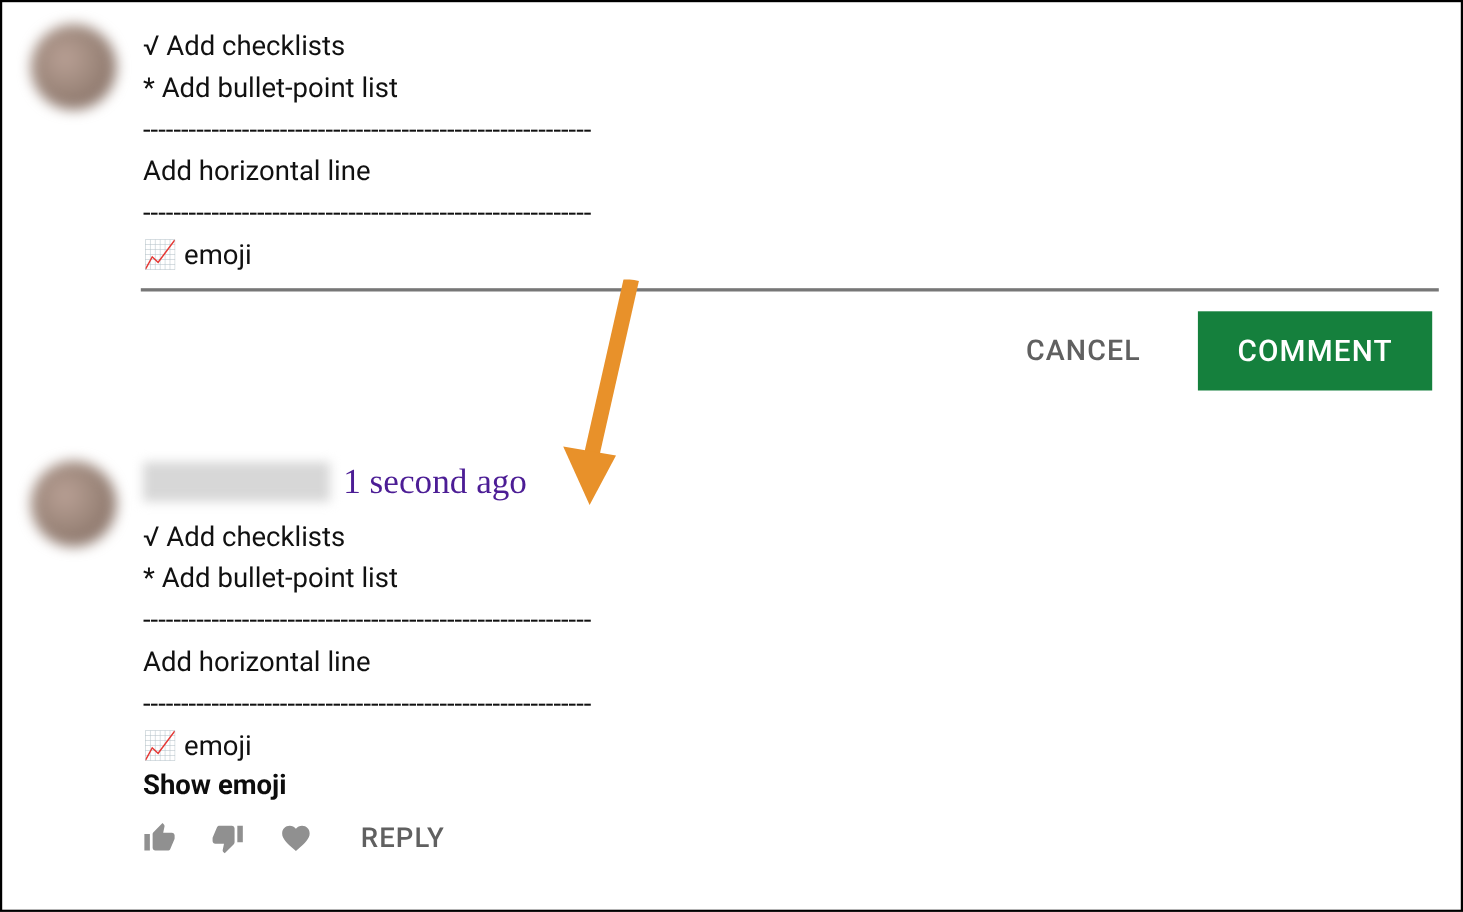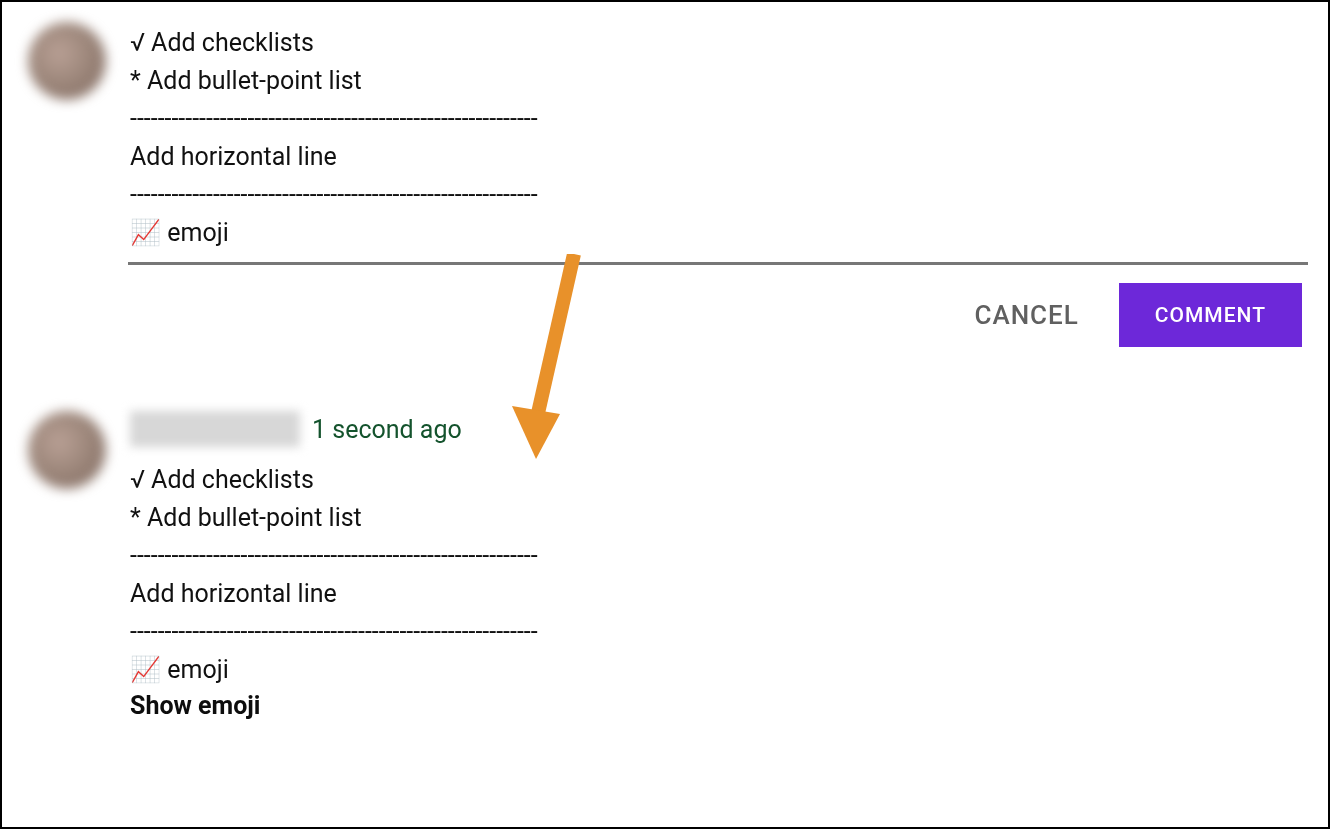--- a/index.html
+++ b/index.html
@@ -46,39 +46,39 @@
     .compose-underline {
       height: 3px;
       background: #777;
       margin-top: 2px;
       margin-left: -2px;
       margin-right: -2px;
     }
     .compose-actions {
       display: flex;
       justify-content: flex-end;
-      gap: 40px;
+      gap: 52px;
       padding: 18px 24px 24px 0;
       align-items: center;
     }
     .btn-cancel {
       background: none;
       border: none;
       color: #606060;
       font-size: 26px;
       font-weight: 500;
       letter-spacing: 1px;
       cursor: pointer;
       font-family: inherit;
     }
     .btn-comment {
-      background: #6d28d9;
+      background: #15803d;
       border: none;
       color: #fff;
-      font-size: 21px;
+      font-size: 27px;
       font-weight: 500;
       letter-spacing: 1px;
       padding: 20px 36px;
       cursor: pointer;
       font-family: inherit;
     }
     
     .posted-row {
       display: flex;
       padding: 40px 20px 0 24px;
@@ -101,22 +101,23 @@
       gap: 12px;
       margin-bottom: 14px;
     }
     .username-blur {
       width: 170px;
       height: 36px;
       background: #d7d7d7;
       filter: blur(5px);
     }
     .timestamp {
-      color: #14532d;
-      font-size: 25px;
+      color: #4c1d95;
+      font-size: 32px;
+      font-family: Liberation Serif, serif;
     }
     .posted-text {
       font-size: 25px;
       line-height: 38px;
       color: #111;
       white-space: pre-wrap;
     }
     .show-less {
       font-size: 25px;
       font-weight: 700;
@@ -184,20 +185,38 @@
         <span class="timestamp">1 second ago</span>
       </div>
       <div class="posted-text"><span>√ Add checklists</span>
 <span>* Add bullet-point list</span>
 <span>-----------------------------------------------------------</span>
 <span>Add horizontal line</span>
 <span>-----------------------------------------------------------</span>
 <span>📈 emoji</span></div>
       <span class="show-less">Show emoji</span>
 
+      <div class="action-bar">
+        <span class="action-icon">
+          <svg width="30" height="30" viewBox="0 0 24 24" fill="#909090">
+              <path d="M1 21h4V9H1v12zm22-11c0-1.1-.9-2-2-2h-6.31l.95-4.57.03-.32c0-.41-.17-.79-.44-1.06L14.17 1 7.59 7.59C7.22 7.95 7 8.45 7 9v10c0 1.1.9 2 2 2h9c.83 0 1.54-.5 1.84-1.22l3.02-7.05c.09-.23.14-.47.14-.73v-2z"></path>
+            </svg>
+        </span>
+        <span class="action-icon">
+          <svg width="30" height="30" viewBox="0 0 24 24" fill="#909090">
+              <path d="M15 3H6c-.83 0-1.54.5-1.84 1.22l-3.02 7.05c-.09.23-.14.47-.14.73v2c0 1.1.9 2 2 2h6.31l-.95 4.57-.03.32c0 .41.17.79.44 1.06L9.83 23l6.59-6.59c.36-.36.58-.86.58-1.41V5c0-1.1-.9-2-2-2zm4 0v12h4V3h-4z"></path>
+            </svg>
+        </span>
+        <span class="action-icon">
+          <svg width="30" height="30" viewBox="0 0 24 24" fill="#909090">
+              <path d="M12 21.35l-1.45-1.32C5.4 15.36 2 12.28 2 8.5 2 5.42 4.42 3 7.5 3c1.74 0 3.41.81 4.5 2.09C13.09 3.81 14.76 3 16.5 3 19.58 3 22 5.42 22 8.5c0 3.78-3.4 6.86-8.55 11.54L12 21.35z"></path>
+            </svg>
+        </span>
+        <span class="reply-btn">REPLY</span>
+      </div>
     </div>
   </div>
 
 </div>
 
 <div class="arrow-wrap">
   <svg width="100" height="220" viewBox="0 0 100 220">
     <line x1="68" y1="0" x2="30" y2="168" stroke="#e8912a" stroke-width="14"></line>
     <polygon points="30,205 6,152 54,160" fill="#e8912a"></polygon>
   </svg>

